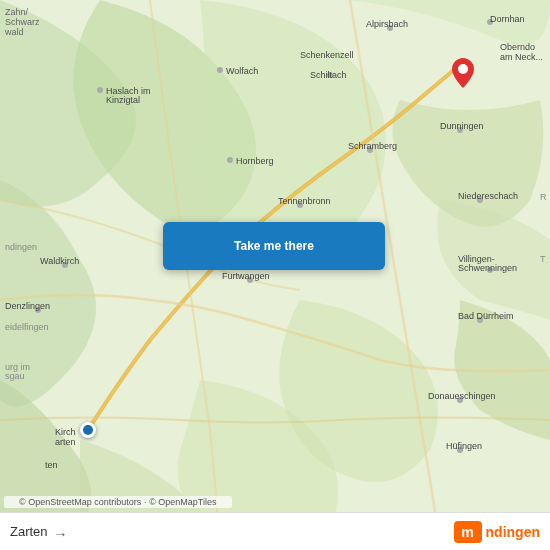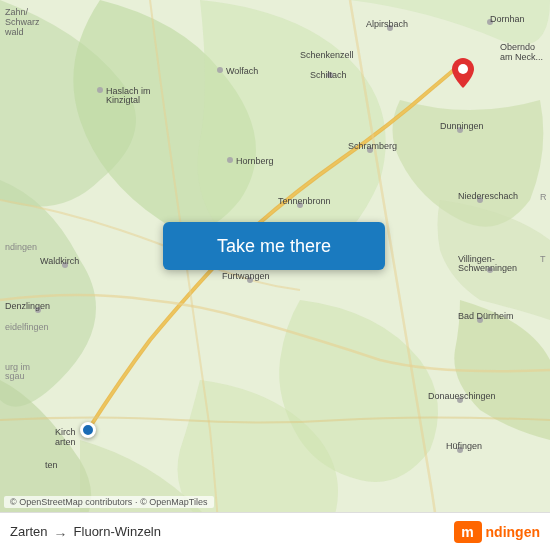--- a/index.html
+++ b/index.html
@@ -31,22 +31,22 @@
     #take-me-there-btn {
       position: absolute;
       top: 222px;
       left: 163px;
       width: 222px;
       height: 48px;
       background-color: #1a7abf;
       color: white;
       border: none;
       border-radius: 6px;
-      font-size: 18px;
-      font-weight: 400;
+      font-size: 12px;
+      font-weight: 700;
       cursor: pointer;
       display: flex;
       align-items: center;
       justify-content: center;
       box-shadow: 0 2px 8px rgba(0,0,0,0.3);
       z-index: 10;
     }
 
     
     #bottom-bar {
@@ -102,21 +102,21 @@
       color: #ff6600;
     }
 
     #attribution {
       position: absolute;
       bottom: 42px;
       left: 4px;
       font-size: 9px;
       color: #555;
       background: rgba(255,255,255,0.7);
-      padding: 1px 6px;
+      padding: 1px 15px;
       border-radius: 2px;
       z-index: 15;
     }
 
     
     .origin-marker {
       position: absolute;
       width: 16px;
       height: 16px;
       background-color: #1a6bb5;
@@ -261,21 +261,20 @@
   <button id="take-me-there-btn">Take me there</button>
 
   <div id="attribution">
     <span>© OpenStreetMap contributors · © OpenMapTiles</span>
   </div>
 
   <div id="bottom-bar">
     <div id="route-info">
       <span>Zarten</span>
       <span class="route-arrow">→</span>
-      <span>Fluorn-Winzeln</span>
     </div>
     <div id="moovit-logo">
       <div class="moovit-m">m</div>
       <span class="moovit-text">ndingen</span>
     </div>
   </div>
 
 </div>
 
 </body></html>

